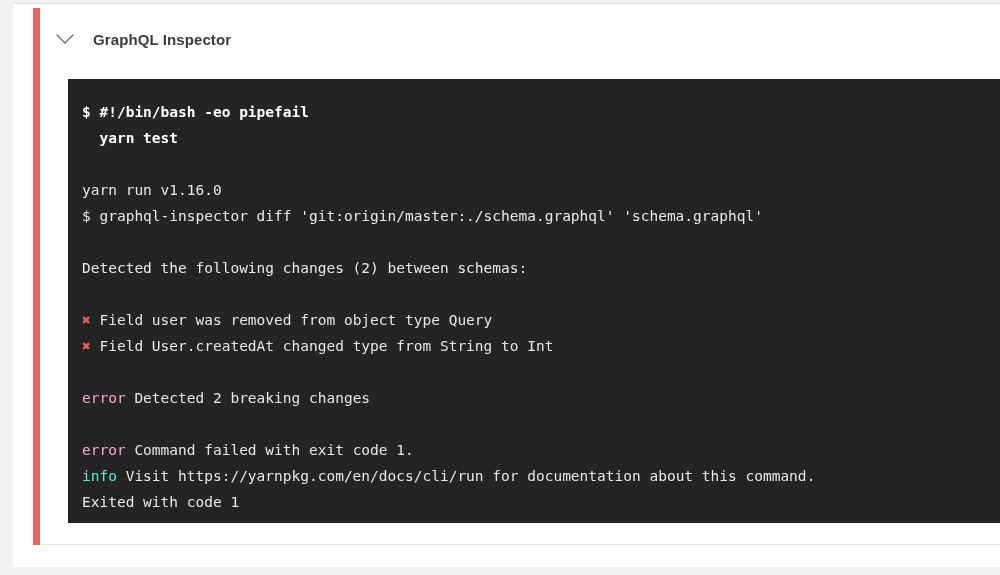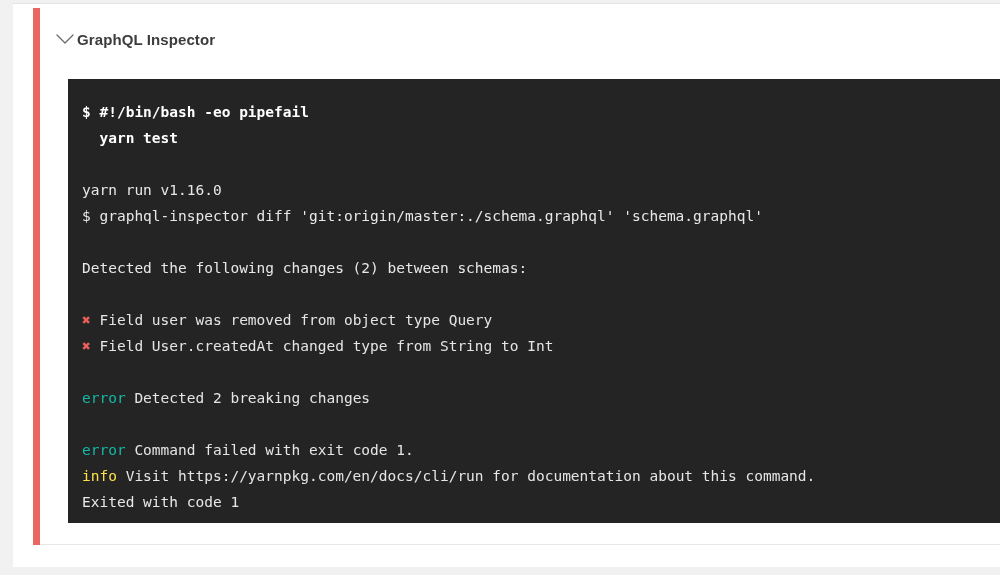--- a/index.html
+++ b/index.html
@@ -43,20 +43,21 @@
   }
 
   
   .job-header {
     position: absolute;
     left: 40px;
     top: 16px;
     height: 38px;
     display: flex;
     align-items: center;
+    gap: 16px;
   }
 
   .chevron-icon {
     width: 24px;
     height: 24px;
     display: block;
     flex: 0 0 auto;
   }
 
   .chevron-icon svg { display: block; }
@@ -84,22 +85,22 @@
     font-size: 14.5px;
     line-height: 26px;
     color: #e8e8e8;
     white-space: pre;
   }
 
   .log-line { white-space: pre; min-height: 26px; }
   .log-line.blank { height: 26px; }
   .log-line.cmd { font-weight: bold; color: #ffffff; }
 
-  .tok-err  { color: #14b8a6; }
-  .tok-info { color: #fde047; }
+  .tok-err  { color: #f9a8d4; }
+  .tok-info { color: #5eead4; }
   .tok-mark { color: #e8605c; font-weight: bold; }
   .tok-text { color: #e5e5e5; }
 
   
   .footer-divider {
     position: absolute;
     left: 27px;
     right: -8px;
     top: 540px;
     height: 1px;

